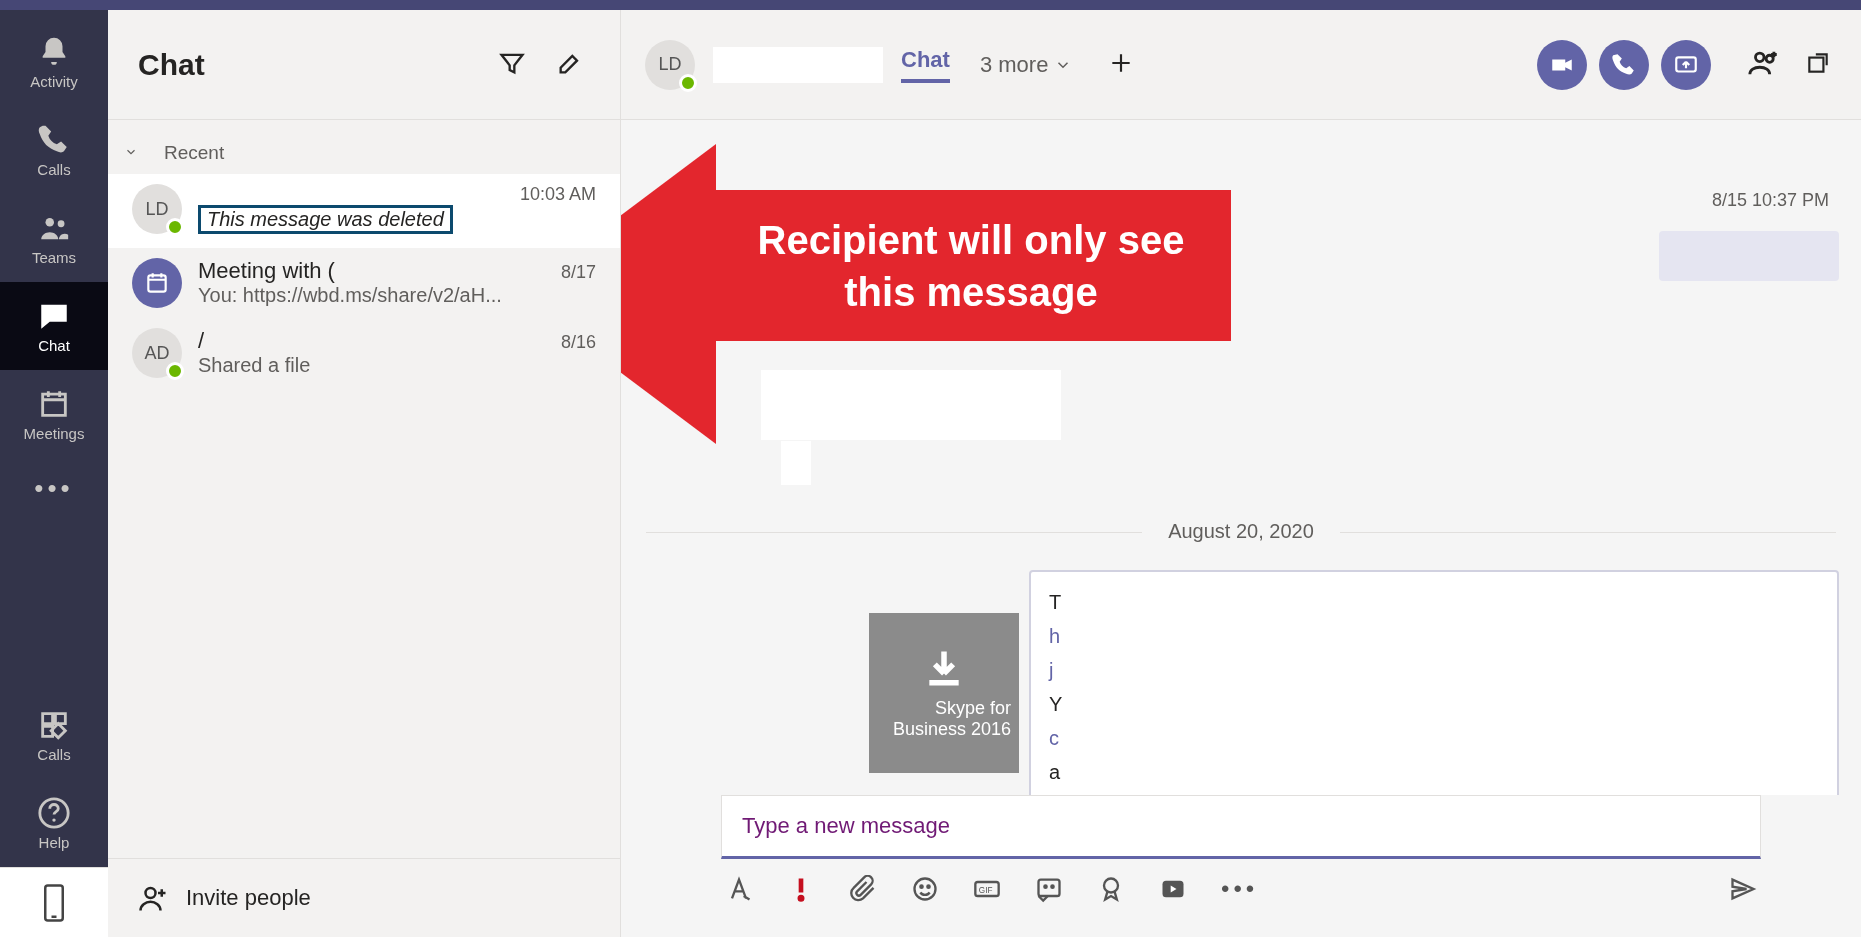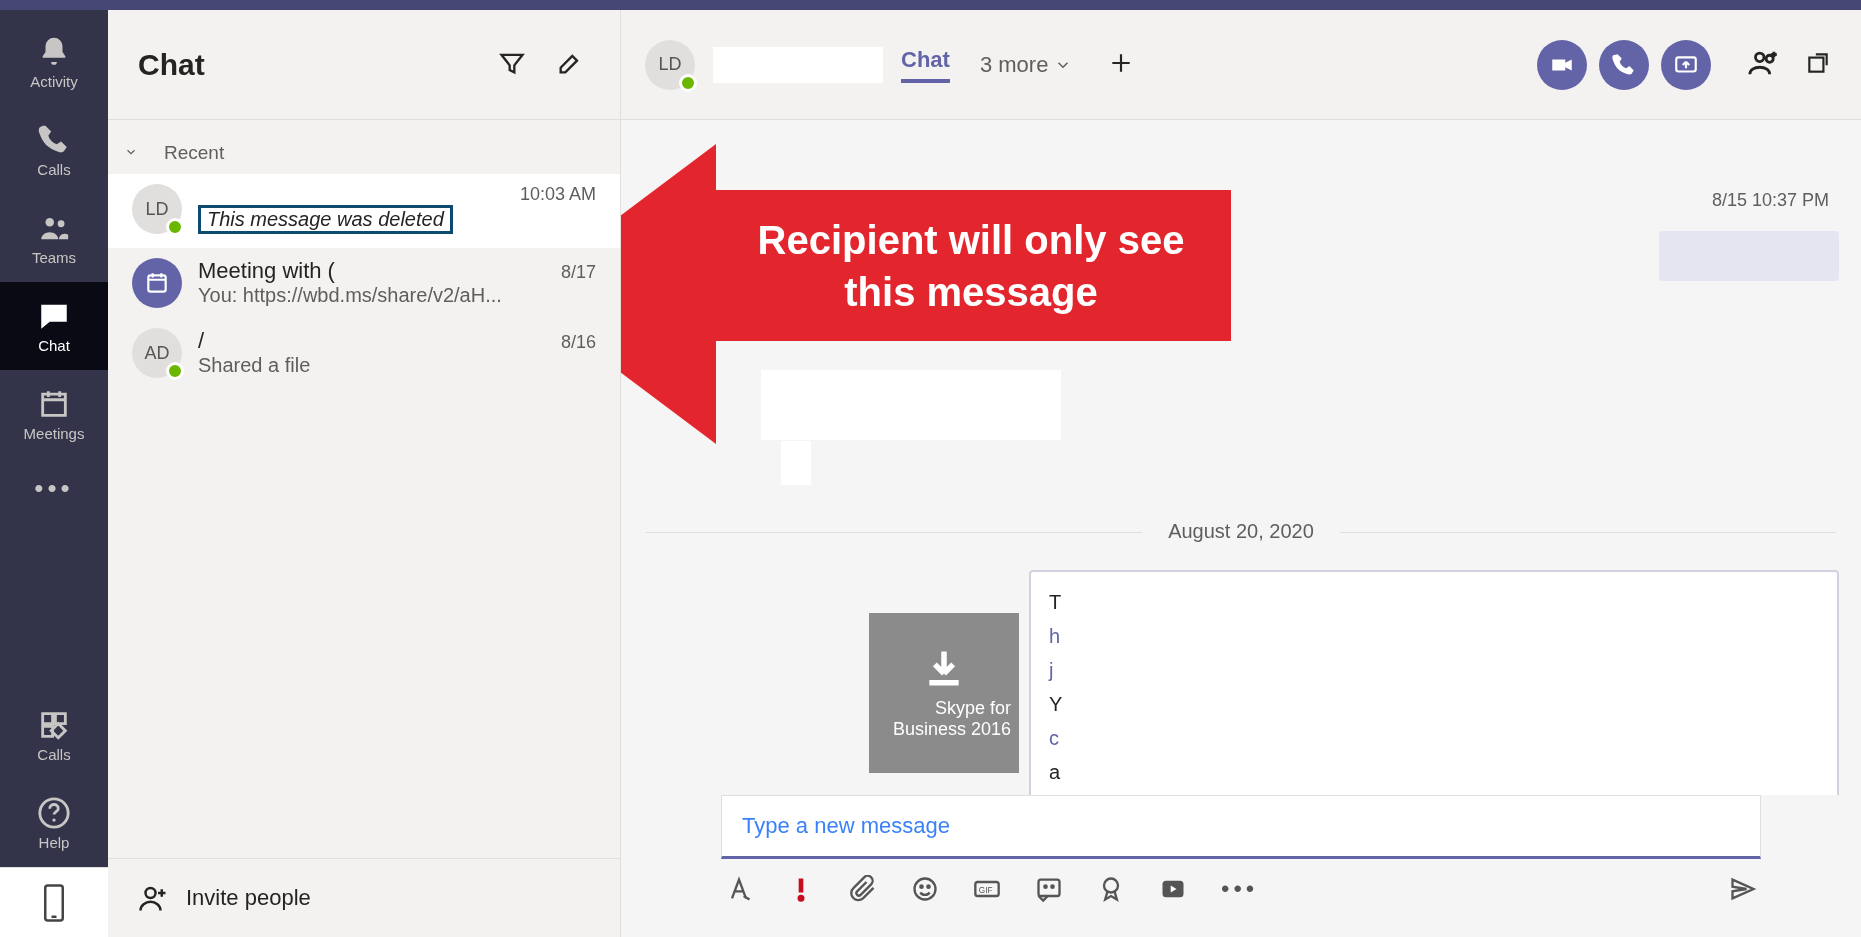--- a/index.html
+++ b/index.html
@@ -142,21 +142,21 @@
     border-top:150px solid transparent;
     border-bottom:150px solid transparent;
     border-right:200px solid #e3262d;
   }
 
   
   .compose-wrap { padding: 0 100px 30px 100px; position:relative;}
   .compose {
     background:#fff; border:1px solid #e1dfdd; border-bottom:3px solid #6264a7;
     height:64px; display:flex; align-items:center; padding:0 20px;
-    font-size:22px; color:#3b82f6;
+    font-size:22px; color:#701a75;
   }
   .compose-icons {
     display:flex; gap:34px; padding:16px 4px 0 4px; color:#555;
   }
   .compose-icons .ci svg{ width:28px; height:28px; stroke:currentColor; fill:none; stroke-width:2;}
   .compose-icons .ci.fill svg{ fill:currentColor; stroke:none;}
   .send-btn { margin-left:auto; }
   .send-btn svg{width:30px;height:30px;stroke:#252423;fill:none;stroke-width:2;}
 
   

